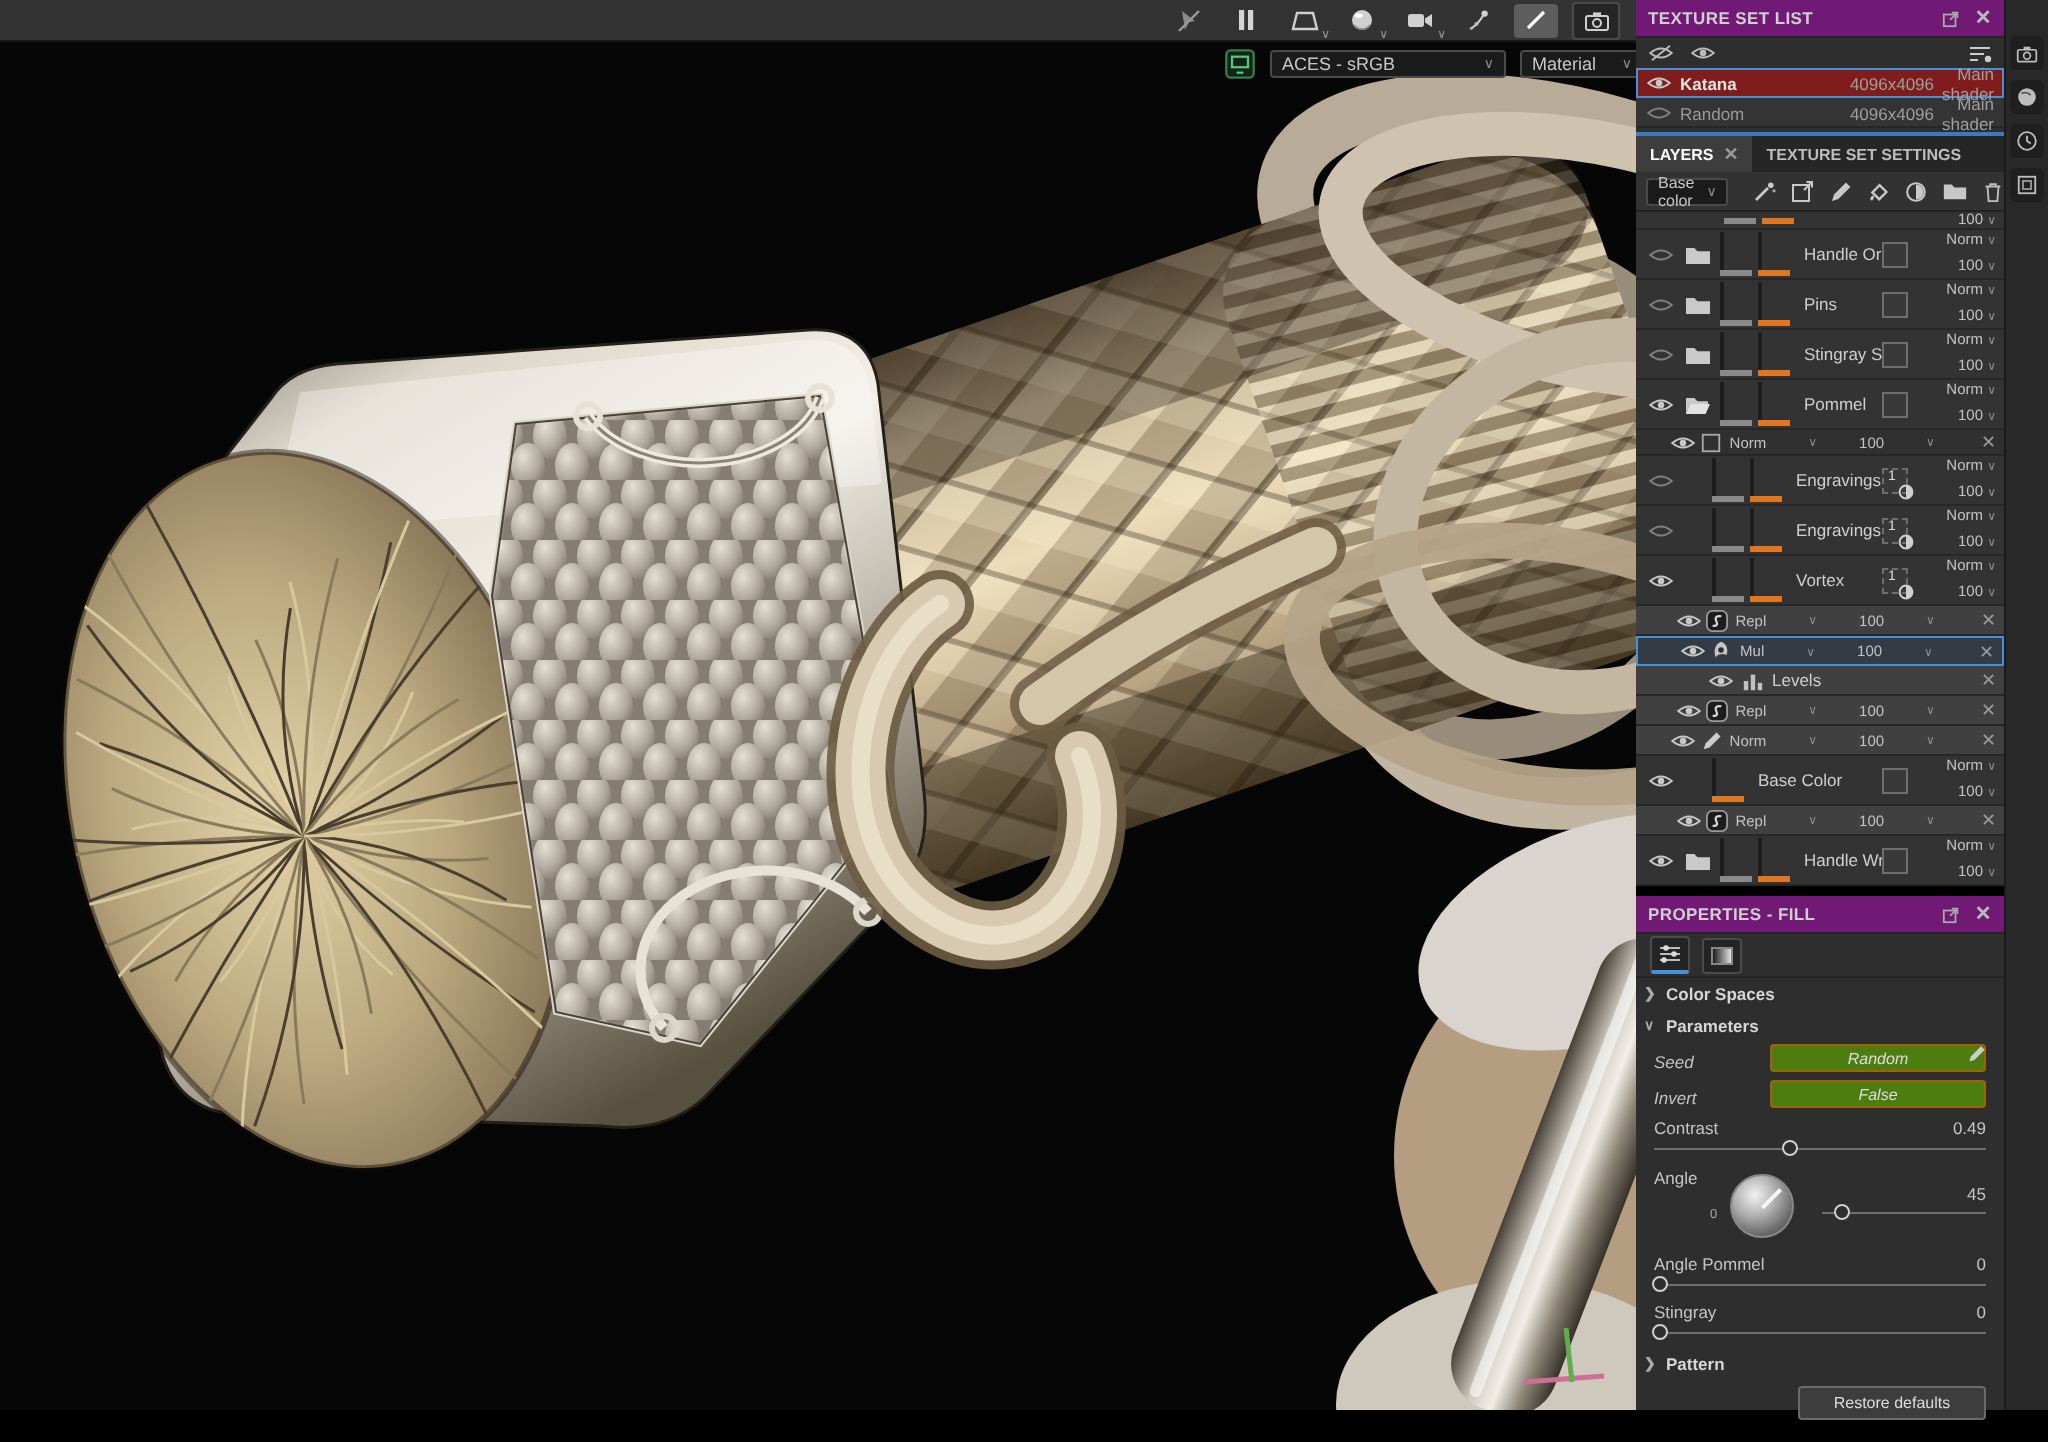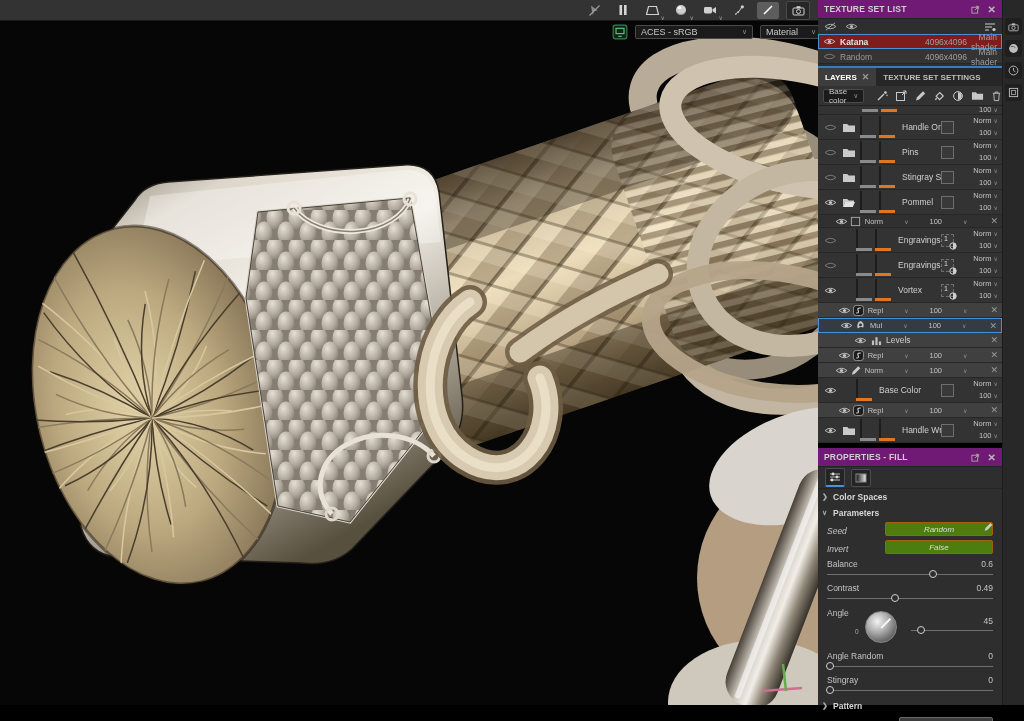--- a/index.html
+++ b/index.html
@@ -860,30 +860,20 @@
               </svg>
             </span></span>
         </div>
         <div class="pbtnrow">
       <span class="plabel">Invert</span>
       <span class="pvalbox">False
         </span>
         </div>
         <div class="prow">
       <div class="l1">
-            <span>Balance</span>
-      <span>0.6</span>
-          </div>
-      <div class="track">
-            <div class="line"></div>
-      <div class="knob" style="left:calc(64% - 4px)"></div>
-          </div>
-        </div>
-        <div class="prow">
-      <div class="l1">
             <span>Contrast</span>
       <span>0.49</span>
           </div>
       <div class="track">
             <div class="line"></div>
       <div class="knob" style="left:calc(41% - 4px)"></div>
           </div>
         </div>
         <div class="dialrow">
       <span class="plabel">Angle</span>
@@ -892,21 +882,21 @@
       <div class="dial">
             <div class="needle"></div>
           </div>
       <div class="dialtrack track">
             <div class="line"></div>
       <div class="knob" style="left:calc(12% - 4px)"></div>
           </div>
         </div>
         <div class="prow">
       <div class="l1">
-            <span>Angle Random</span>
+            <span>Angle Pommel</span>
       <span>0</span>
           </div>
       <div class="track">
             <div class="line"></div>
       <div class="knob" style="left:calc(2% - 4px)"></div>
           </div>
         </div>
         <div class="prow">
       <div class="l1">
             <span>Stingray</span>

